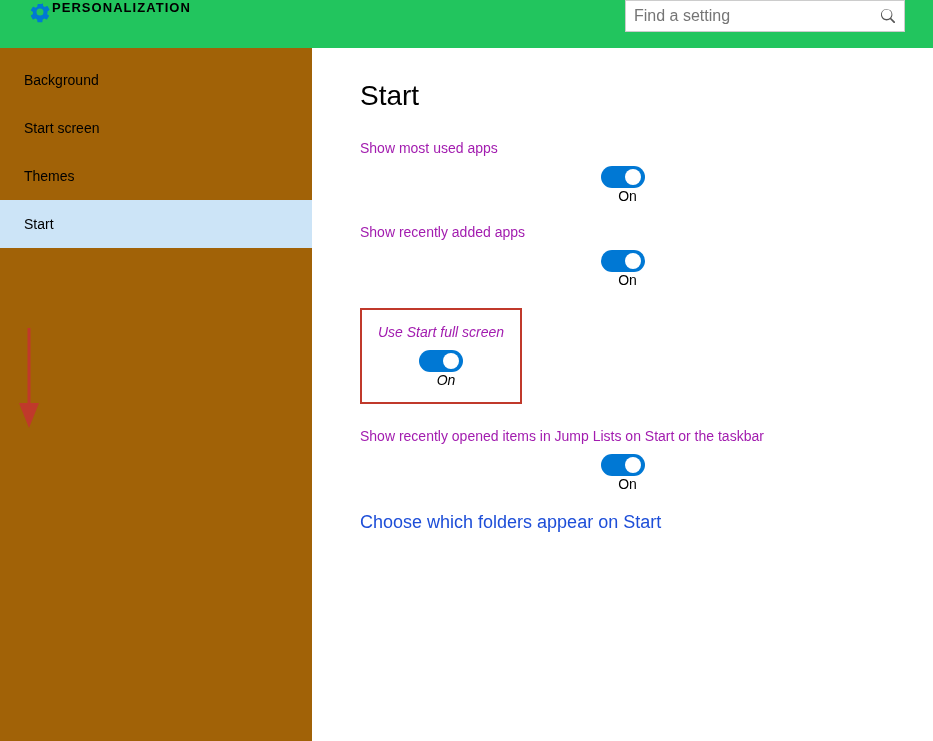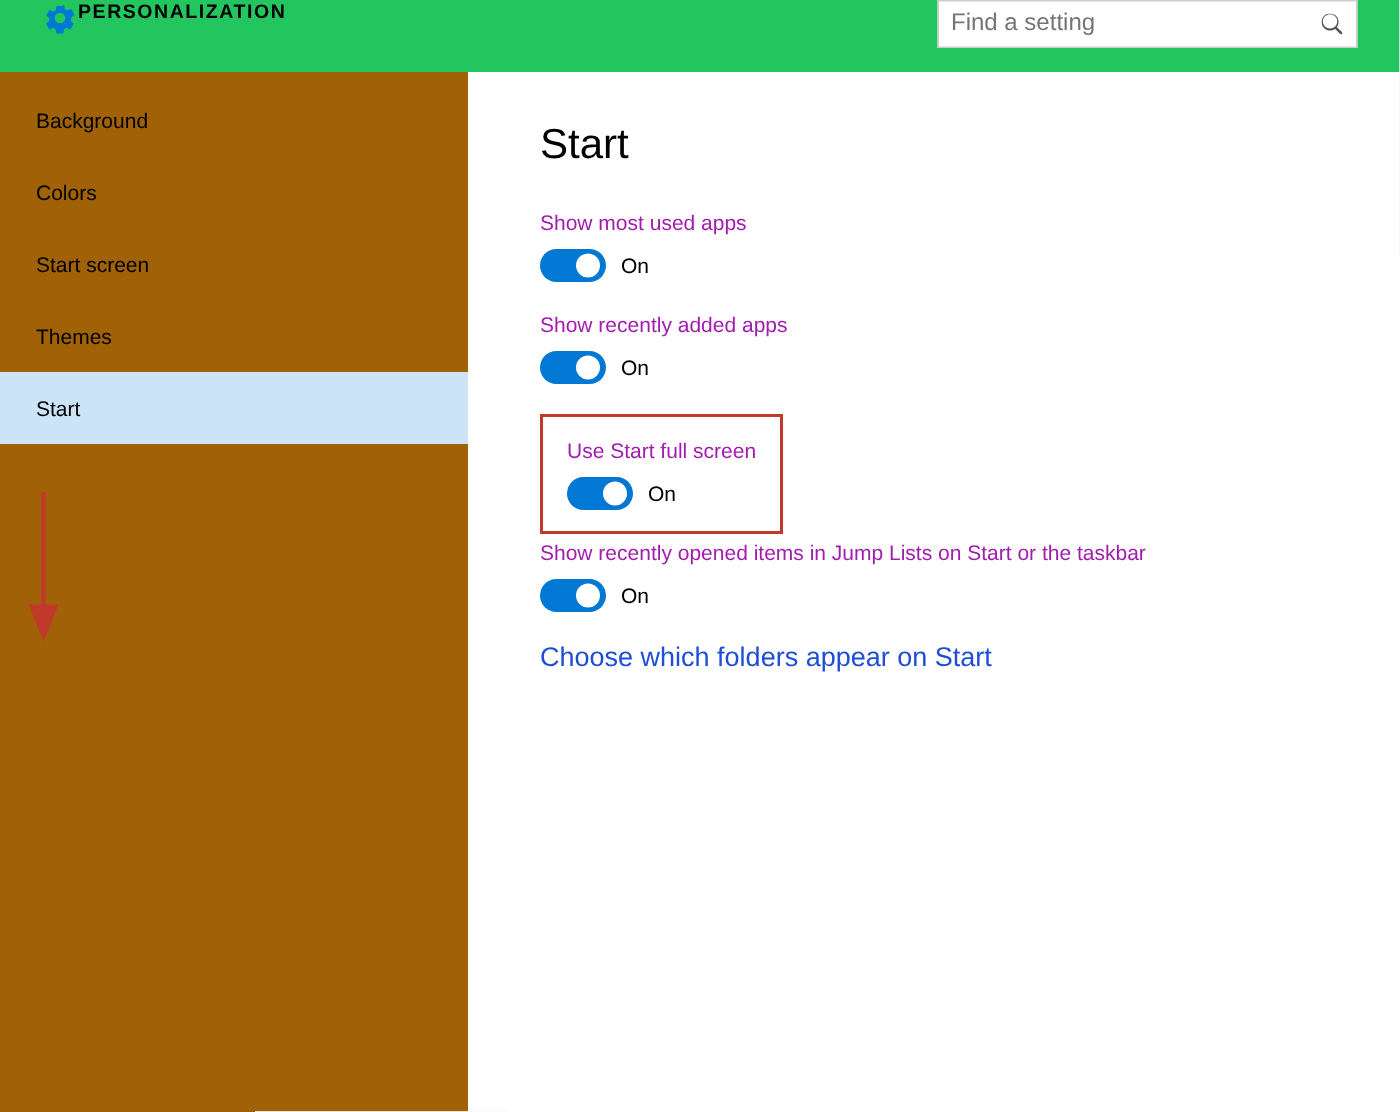--- a/index.html
+++ b/index.html
@@ -103,20 +103,21 @@
     
     .setting-label {
       font-size: 14px;
       color: #a21caf;
       margin-bottom: 10px;
     }
     .toggle-row {
       display: flex;
       align-items: center;
       margin-bottom: 20px;
+      flex-direction: column;
     }
     .toggle-on-text {
       font-size: 14px;
       color: #000;
       margin-left: 10px;
     }
 
     
     .toggle {
       width: 44px;
@@ -136,21 +137,23 @@
       border-radius: 50%;
       top: 3px;
       right: 4px;
       transition: left 0.2s;
     }
 
     
     .highlight-box {
       border: 2px solid #c0392b;
       padding: 14px 16px;
+      margin-bottom: 20px;
       display: inline-block;
+      font-style: italic;
     }
 
     
     .settings-link {
       color: #1d4ed8;
       font-size: 18px;
       text-decoration: none;
       cursor: pointer;
     }
 
@@ -196,23 +199,20 @@
       <svg width="30" height="100" viewBox="0 0 30 100">
         <line x1="15" y1="0" x2="15" y2="80" stroke="#c0392b" stroke-width="3"></line>
         <polygon points="15,100 5,75 25,75" fill="#c0392b"></polygon>
       </svg>
     </div>
 
     <div class="sidebar-item">
       <span>Background</span>
     </div>
     <div class="sidebar-item">
-      <span>Colors</span>
-    </div>
-    <div class="sidebar-item">
       <span>Start screen</span>
     </div>
     <div class="sidebar-item">
       <span>Themes</span>
     </div>
     <div class="sidebar-item active">
       <span>Start</span>
     </div>
   </nav>
 

